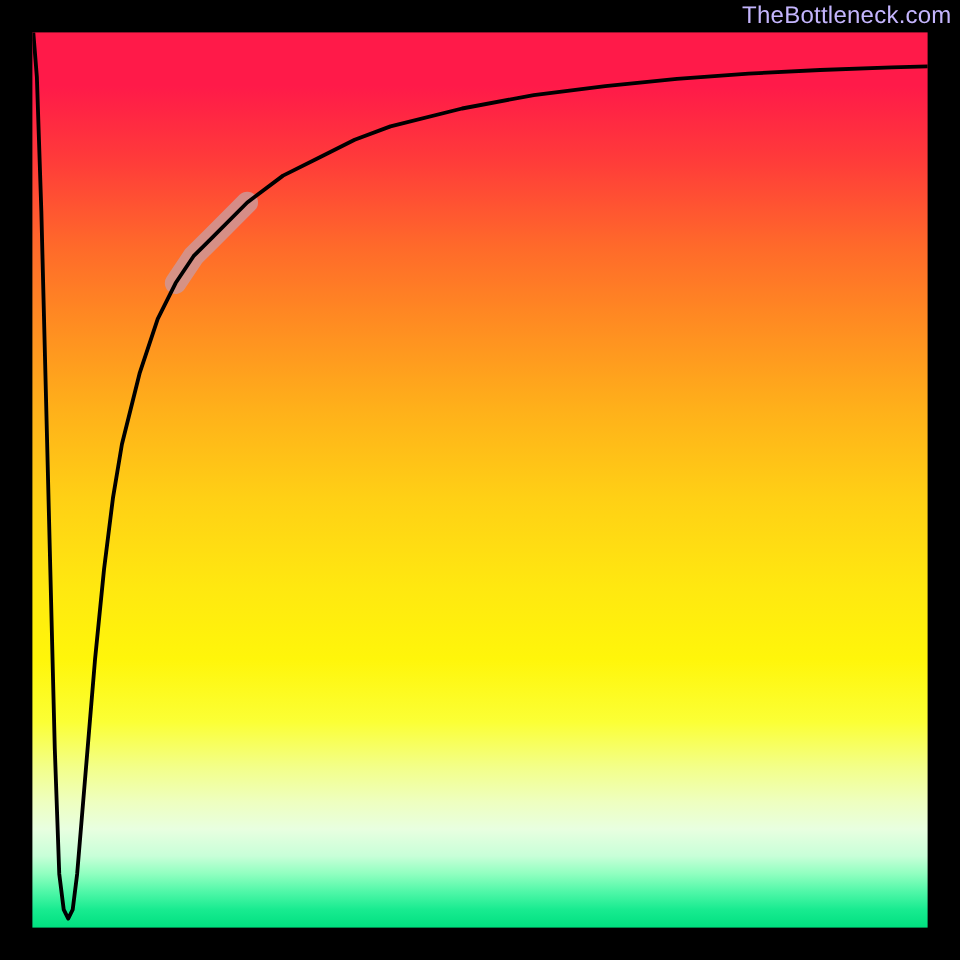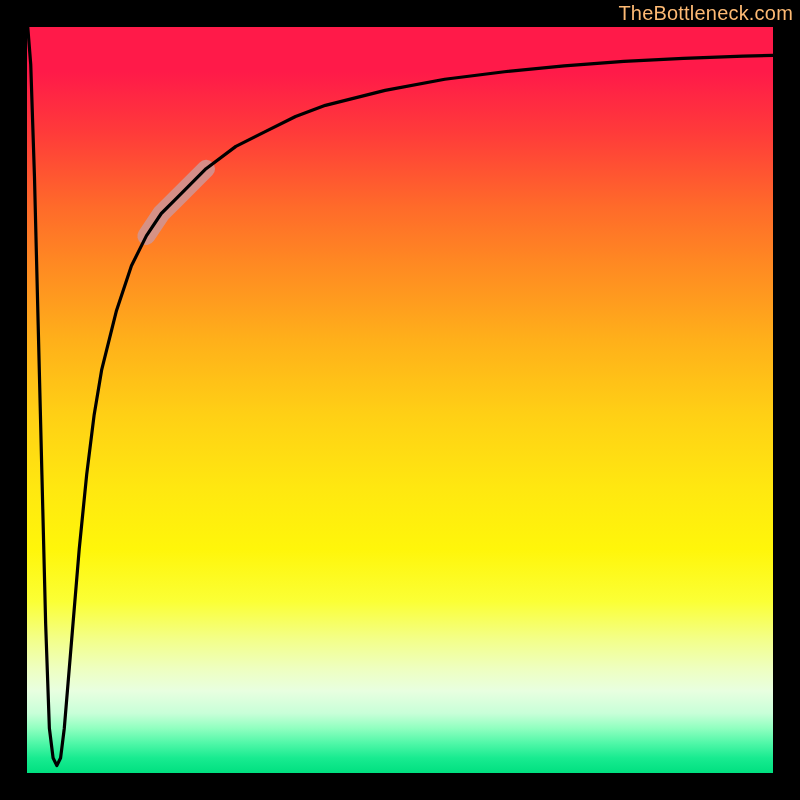--- a/index.html
+++ b/index.html
@@ -47,21 +47,21 @@
     position: absolute;
     left: 27px;
     top: 27px;
     width: 746px;
     height: 746px;
   }
   .watermark {
     position: absolute;
     top: 2px;
     right: 7px;
-    color: #fdba74;
+    color: #c4b5fd;
     font-size: 20px;
     font-weight: 500;
     letter-spacing: 0.2px;
     user-select: none;
   }
 </style>
 </head>
 <body>
 
 <div class="stage">

